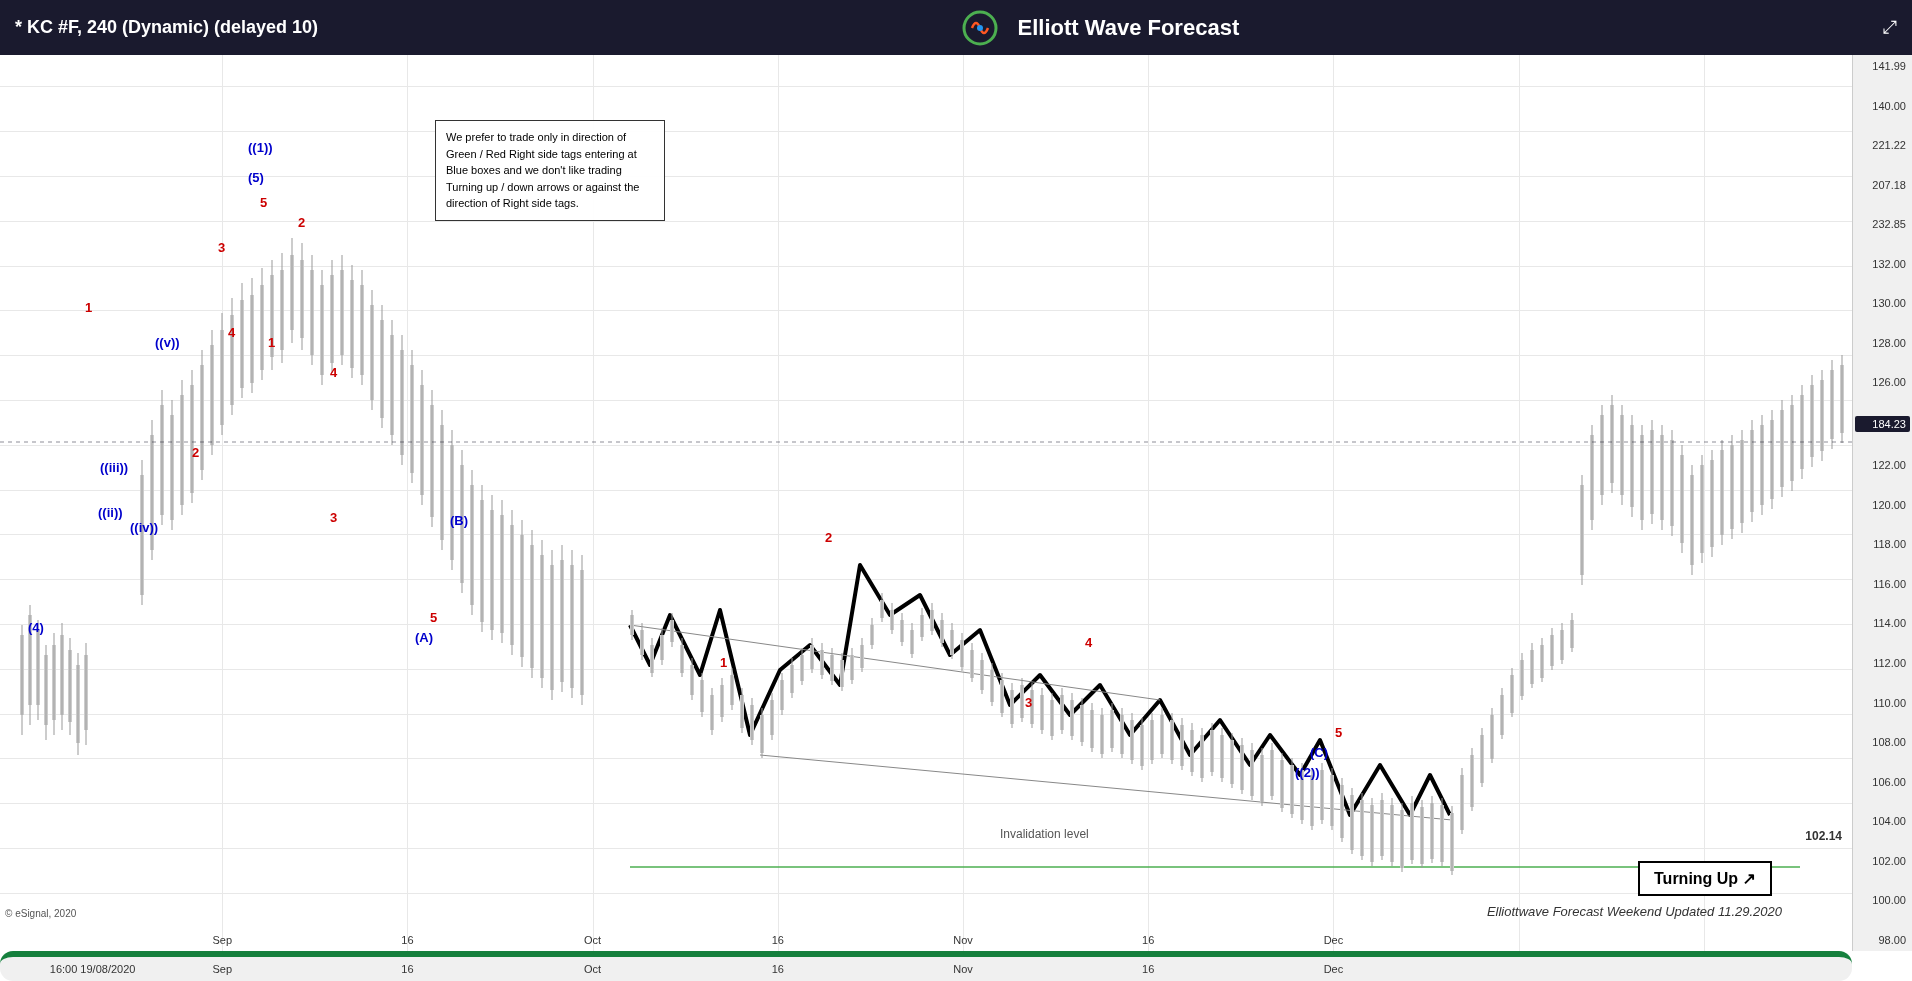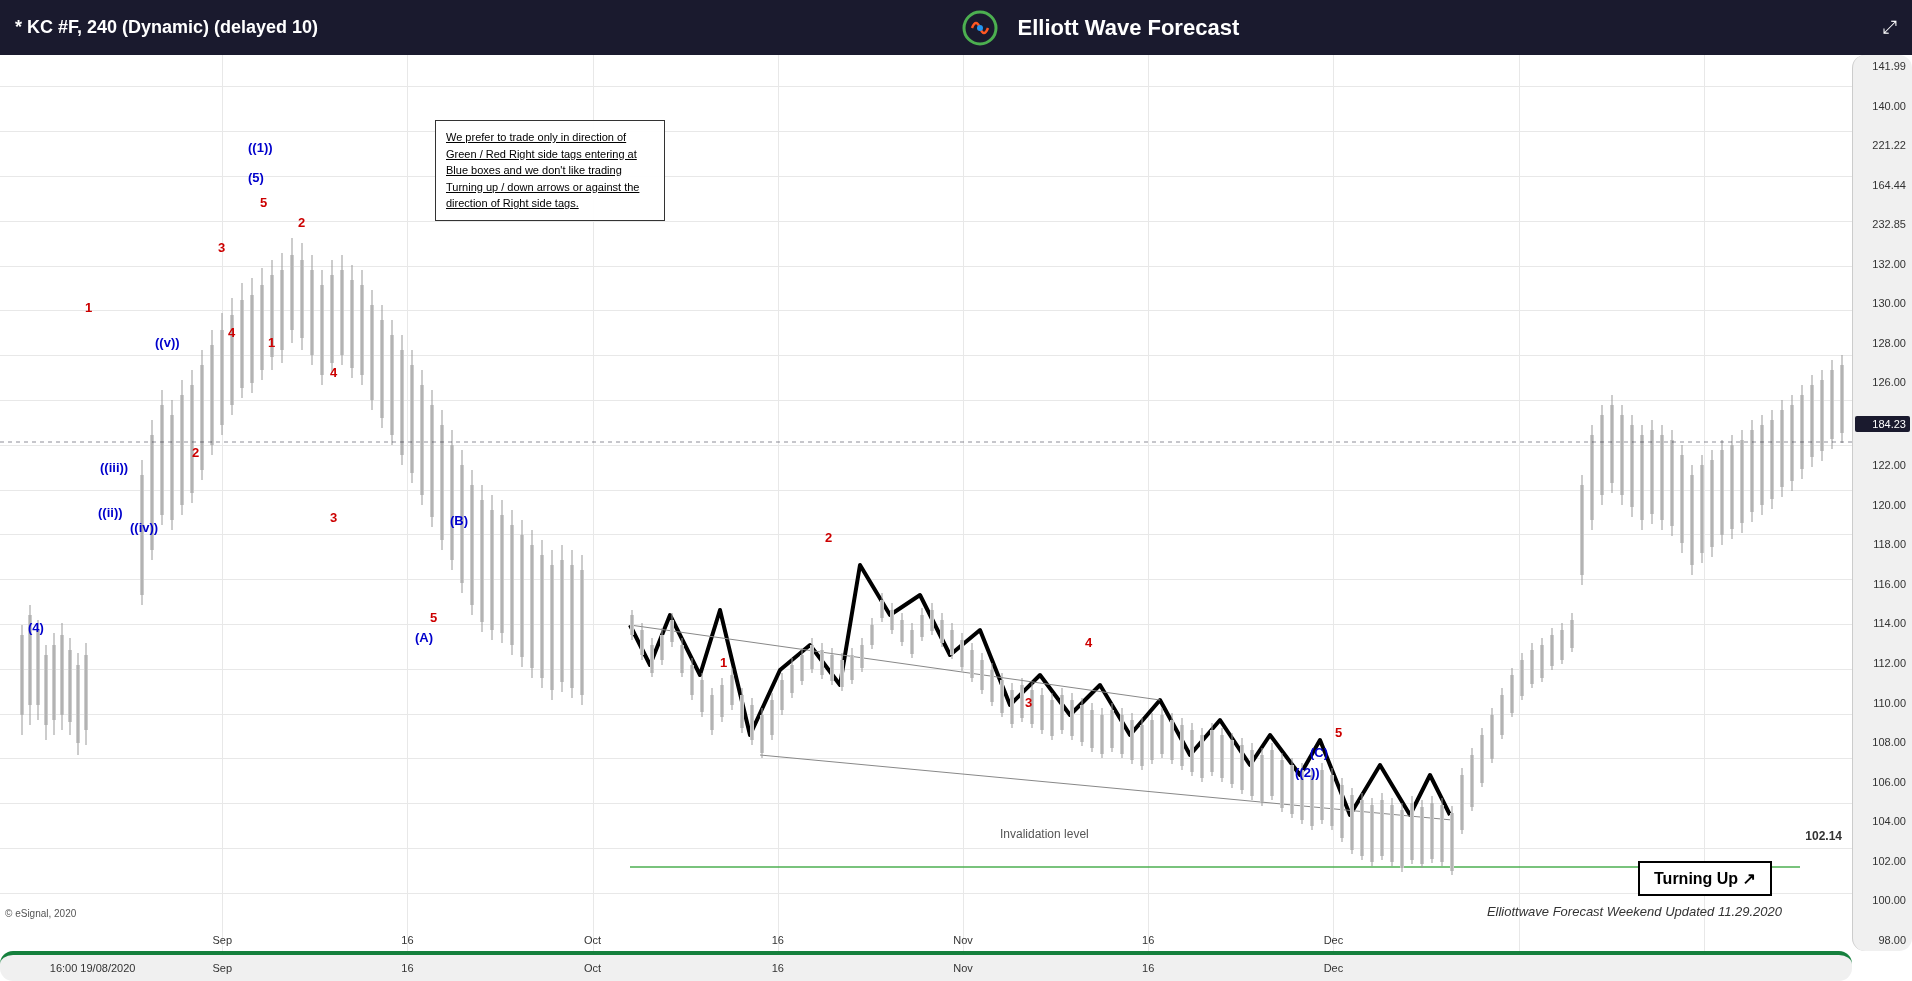--- a/index.html
+++ b/index.html
@@ -69,21 +69,20 @@
       top: 55px;
       right: 0;
       width: 60px;
       bottom: 30px;
       background: #f0f0f0;
       border-left: 1px solid #ccc;
       display: flex;
       flex-direction: column;
       justify-content: space-between;
       padding: 5px 2px;
-      border-radius: 13px;
     }
     .price-label {
       font-size: 11px;
       color: #333;
       text-align: right;
       padding-right: 4px;
     }
     .price-label-current {
       background: #1a1a2e;
       color: #fff;
@@ -93,21 +92,21 @@
       border-radius: 2px;
     }
     
     #time-axis {
       position: absolute;
       bottom: 0;
       left: 0;
       right: 60px;
       height: 30px;
       background: #f0f0f0;
-      border-top: 4px solid #15803d;
+      border-top: 6px solid #15803d;
       display: flex;
       align-items: center;
       border-radius: 13px;
     }
     .time-label {
       position: absolute;
       font-size: 11px;
       color: #333;
       transform: translateX(-50%);
     }
@@ -139,21 +138,20 @@
       top: 65px;
       left: 435px;
       width: 230px;
       background: rgba(255,255,255,0.95);
       border: 1px solid #333;
       padding: 8px 10px;
       font-size: 11px;
       color: #000;
       line-height: 1.5;
       z-index: 20;
-      text-decoration: underline;
     }
     
     #turning-up-badge {
       position: absolute;
       bottom: 55px;
       right: 80px;
       border: 2px solid #000;
       background: #fff;
       padding: 6px 14px;
       font-size: 16px;
@@ -713,21 +711,21 @@
     <div style="position:absolute;bottom:5px;left:52%;font-size:11px;color:#333;transform:translateX(-50%);">Nov</div>
     <div style="position:absolute;bottom:5px;left:62%;font-size:11px;color:#333;transform:translateX(-50%);">16</div>
     <div style="position:absolute;bottom:5px;left:72%;font-size:11px;color:#333;transform:translateX(-50%);">Dec</div>
 
   </div>
 
   <div id="price-axis">
     <div class="price-label">141.99</div>
     <div class="price-label">140.00</div>
     <div class="price-label">221.22</div>
-    <div class="price-label">164.44</div>
+    <div class="price-label">207.18</div>
     <div class="price-label">232.85</div>
     <div class="price-label">132.00</div>
     <div class="price-label">130.00</div>
     <div class="price-label">128.00</div>
     <div class="price-label">126.00</div>
     <div class="price-label-current">184.23</div>
     <div class="price-label">122.00</div>
     <div class="price-label">120.00</div>
     <div class="price-label">118.00</div>
     <div class="price-label">116.00</div>

